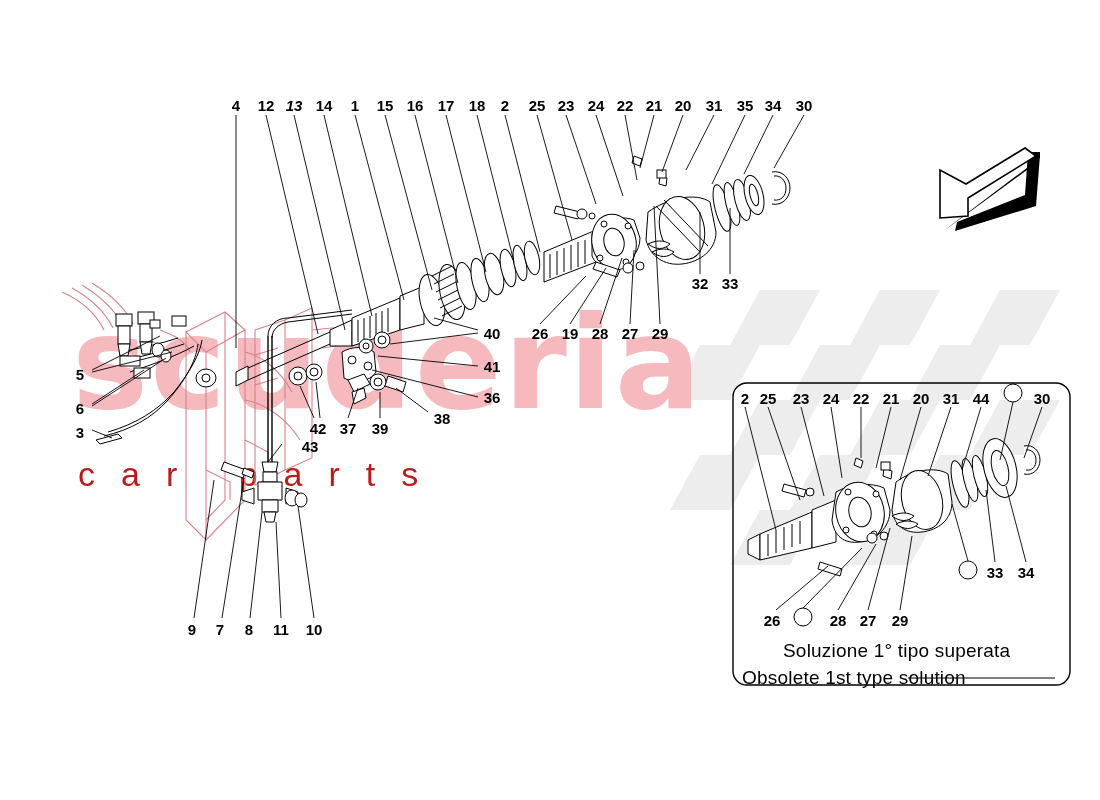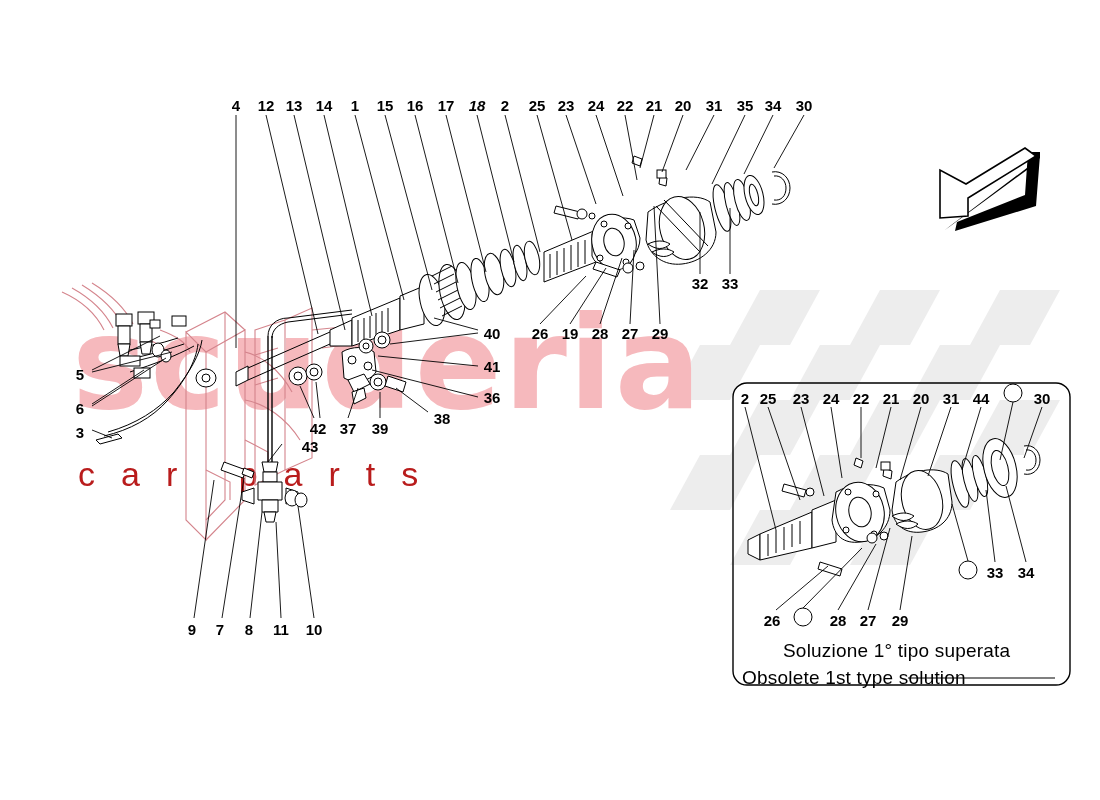--- a/index.html
+++ b/index.html
@@ -370,27 +370,27 @@
 
       <circle cx="1013" cy="393" r="9" fill="#fff"></circle>
       <circle cx="803" cy="617" r="9" fill="#fff"></circle>
       <circle cx="968" cy="570" r="9" fill="#fff"></circle>
     </g>
   </svg>
 
   <div id="labels">
       <div class="lbl" style="left: 236px; top: 105px;">4</div>
       <div class="lbl" style="left: 266px; top: 105px;">12</div>
-      <div class="lbl" style="left: 294px; top: 105px;">13</div>
+      <div class="lbl" style="left: 294px; top: 105px; font-style: italic;">13</div>
       <div class="lbl" style="left: 324px; top: 105px;">14</div>
       <div class="lbl" style="left: 355px; top: 105px;">1</div>
       <div class="lbl" style="left: 385px; top: 105px;">15</div>
       <div class="lbl" style="left: 415px; top: 105px;">16</div>
       <div class="lbl" style="left: 446px; top: 105px;">17</div>
-      <div class="lbl" style="left: 477px; top: 105px; font-style: italic;">18</div>
+      <div class="lbl" style="left: 477px; top: 105px;">18</div>
       <div class="lbl" style="left: 505px; top: 105px;">2</div>
       <div class="lbl" style="left: 537px; top: 105px;">25</div>
       <div class="lbl" style="left: 566px; top: 105px;">23</div>
       <div class="lbl" style="left: 596px; top: 105px;">24</div>
       <div class="lbl" style="left: 625px; top: 105px;">22</div>
       <div class="lbl" style="left: 654px; top: 105px;">21</div>
       <div class="lbl" style="left: 683px; top: 105px;">20</div>
       <div class="lbl" style="left: 714px; top: 105px;">31</div>
       <div class="lbl" style="left: 745px; top: 105px;">35</div>
       <div class="lbl" style="left: 773px; top: 105px;">34</div>

